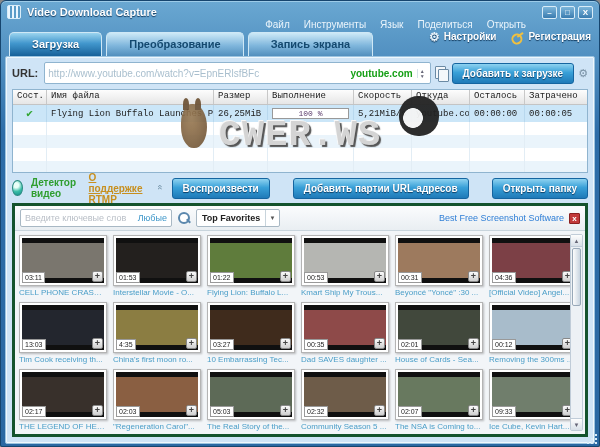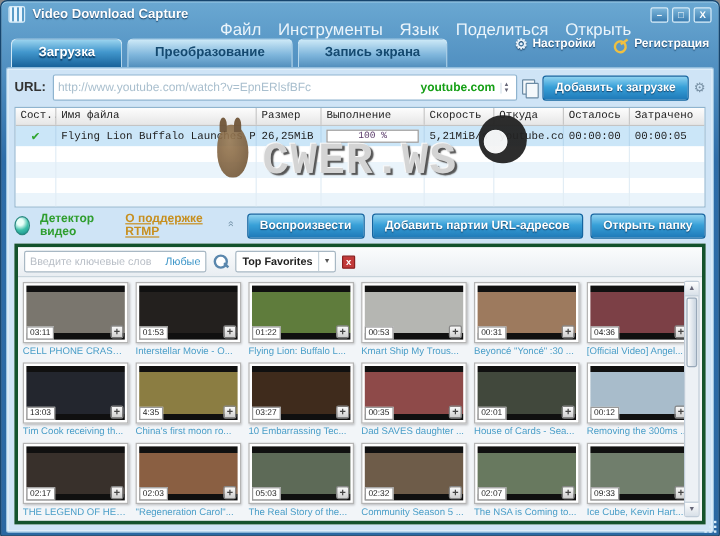--- a/index.html
+++ b/index.html
@@ -10,21 +10,21 @@
     background:linear-gradient(180deg,#6aa8d2,#2d6da8 30%,#2a68a2);
     border:1px solid #16456e; border-radius:6px 6px 2px 2px;
     padding:0 4px 4px; overflow:hidden; box-shadow:inset 0 1px 0 #9ccbe8; }
 
   
   .titlebar { height:22px; display:flex; align-items:center; gap:6px; padding:0 2px; }
   .app-icon { width:14px; height:14px; border:1px solid #d8ecf8; border-radius:2px;
     background:repeating-linear-gradient(90deg,#eaf6ff 0 2px,#5a9cc8 2px 4px),#cfe6f4; }
   .app-title { color:#fff; font-weight:bold; font-size:11px; text-shadow:0 1px 1px #123a5e; }
   .menubar { margin-left:auto; display:flex; gap:14px; }
-  .menu-item { color:#eaf4fb; font-size:14px; cursor:default;margin-top:24px; }
+  .menu-item { color:#eaf4fb; font-size:10px; cursor:default;margin-top:24px; }
   .winctrl { display:flex; gap:3px; margin-left:10px; }
   .winbtn { width:15px; height:13px; border:1px solid #d8ecf8; border-radius:2px;
     background:linear-gradient(#7db6da,#3a7cb0); color:#fff; font-size:8px; line-height:11px;
     text-align:center; font-weight:bold; }
 
   
   .tabstrip { height:33px; display:flex; align-items:flex-end; padding:0 4px; position:relative; }
   .tab { height:24px; padding:0 22px; margin-right:4px; border:1px solid #cfe8f6; border-bottom:none;
     border-radius:5px 5px 0 0; font-size:11px; font-weight:bold; line-height:22px;
     color:#14496f; background:linear-gradient(#cde9f7,#7fb6dc 55%,#528fbd); }
@@ -92,21 +92,21 @@
   .wm-blob-r { position:absolute; right:148px; top:6px; width:40px; height:40px;
     background:radial-gradient(circle at 35% 55%, #f4f4f4 0 28%, #222 30%); border-radius:48%; opacity:.95; }
 
   
   .action-row { display:flex; align-items:center; gap:8px; margin:4px 6px; height:22px; }
   .detector-icon { width:16px; height:16px; border-radius:50%;
     background:radial-gradient(circle at 35% 30%, #eafff8 0 22%, #3bbfa8 55%, #148a8a); border:1px solid #2a8a80; }
   .link-green { color:#2f9e2f; font-weight:bold; font-size:10px; }
   .link-orange { color:#c78f1f; font-weight:bold; font-size:10px; text-decoration:underline; }
   .collapse-ch { margin-left:auto; color:#6a8aa0; font-size:9px; transform:rotate(90deg); width:10px; }
-  .action-btns { display:flex; gap:6px; }
+  .action-btns { display:flex; gap:23px; }
 
   
   .browser { flex:1; margin:0 6px 6px; background:#f2f5f8; border:3px solid #14532d; position:relative;
     display:flex; flex-direction:column; overflow:hidden; }
   .search-row { display:flex; align-items:center; gap:5px; height:25px; padding:0 5px;
     background:linear-gradient(#fbfcfd,#e9eef2); border-bottom:1px solid #c8d4dc; }
   .search-box { width:152px; height:18px; background:#fff; border:1px solid #a8b8c4; border-radius:2px;
     display:flex; align-items:center; padding:0 4px; }
   .search-input { flex:1; min-width:0; border:none; outline:none; font-size:9px; color:#555; font-family:inherit; }
   .search-input::placeholder { color:#b8bec6; }
@@ -269,20 +269,21 @@
       <div class="search-row">
         <div class="search-box">
           <input class="search-input" placeholder="Введите ключевые слов" style="">
           <span class="filter-any">Любые</span>
         </div>
         <span class="mag-icon"></span>
         <div class="cat-select">
           <span>Top Favorites</span>
           <span class="cat-arrow">▼</span>
         </div>
+        <a class="ad-link">Best Free Screenshot Software</a>
         <span class="ad-close">x</span>
       </div>
       <div class="grid-wrap">
         <div class="grid" id="grid">
   <div class="cell">
     <div class="frame">
       <div class="thumb-img" style="background: linear-gradient(rgb(16, 16, 16) 0px, rgb(16, 16, 16) 12%, rgb(122, 118, 110) 12%, rgb(122, 118, 110) 88%, rgb(16, 16, 16) 88%, rgb(16, 16, 16) 100%);"></div>
       <span class="dur">03:11</span>
       <span class="plus">+</span>
     </div>

